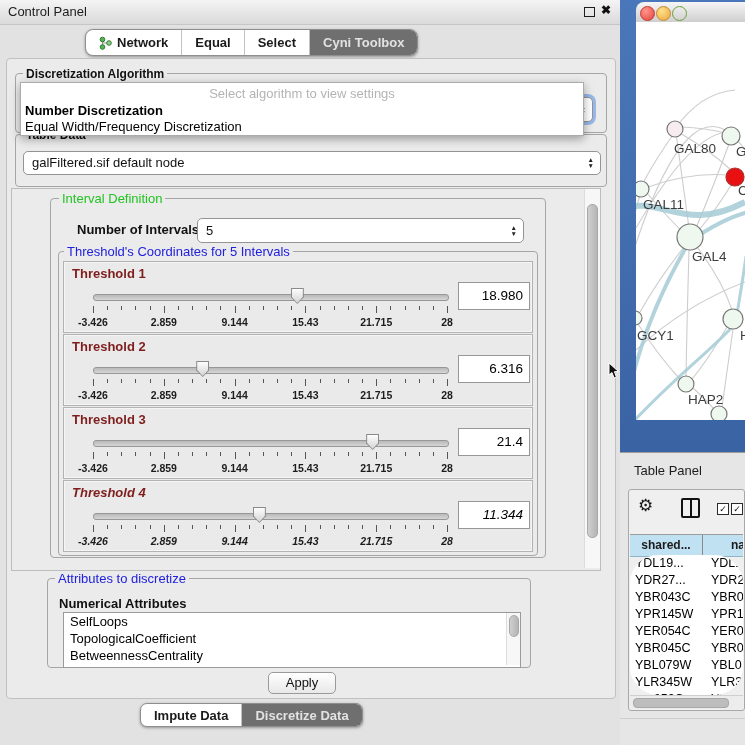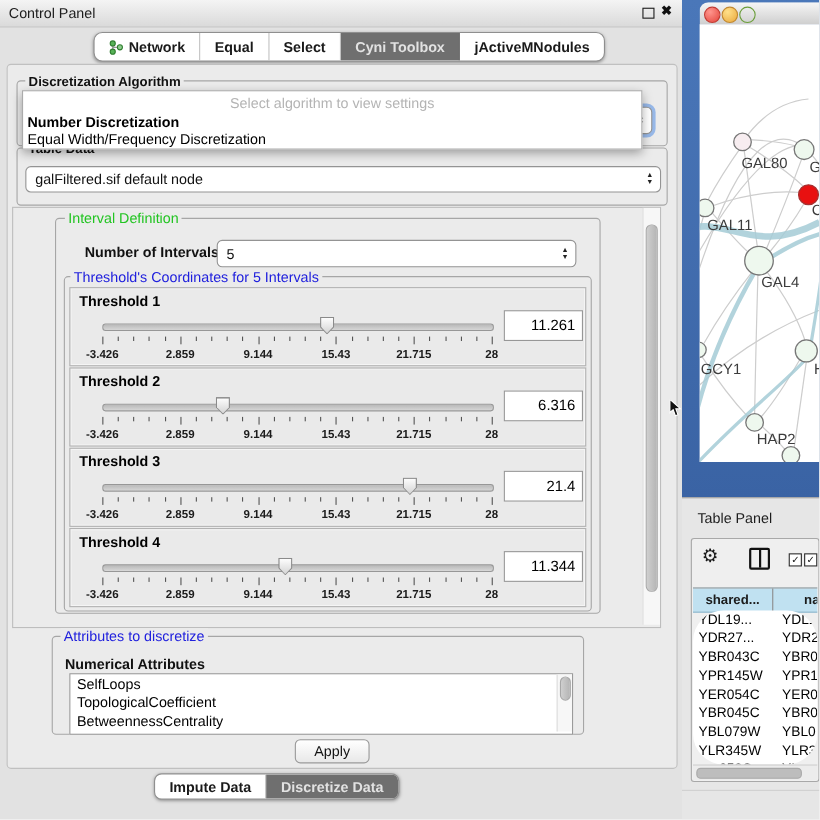--- a/index.html
+++ b/index.html
@@ -47,21 +47,21 @@
   .opt{font-size:13px;line-height:16px;padding:0 4px;color:#000;white-space:nowrap;}
   .opt.hl{font-weight:bold;}
 
   .scrollpane{position:absolute;left:4px;top:129px;width:588px;height:381px;
     border:1px solid #bdbdbd;background:#ebebeb;}
   .vsb-track{position:absolute;background:#f7f7f7;border-left:1px solid #dcdcdc;}
   .vsb-thumb{position:absolute;background:linear-gradient(90deg,#cfcfcf,#b5b5b5);border-radius:5px;border:1px solid #a8a8a8;}
 
   .thr-panel{position:absolute;left:51px;width:468px;height:70px;background:#eaeaea;
     border:1px solid #b2b2b2;box-shadow:inset 0 0 0 1px #f5f5f5;}
-  .thr-title{position:absolute;left:8px;top:4px;font-size:13px;font-weight:bold;color:#000000;}
+  .thr-title{position:absolute;left:8px;top:4px;font-size:13px;font-weight:bold;color:#7f1d1d;}
   .slider{position:absolute;left:29px;top:28px;width:356px;height:40px;}
   .track{position:absolute;left:0;top:4px;width:354px;height:5px;border-radius:3px;
     background:linear-gradient(#b9b9b9,#d6d6d6);border:1px solid #979797;}
   .tick{position:absolute;top:16px;width:1px;height:4px;background:#555;}
   .tick.major{height:7px;}
   .tick-lab{position:absolute;top:26px;width:60px;margin-left:-30px;text-align:center;
     font-size:10.5px;font-weight:600;color:#1c1c1c;}
   .thumb{position:absolute;top:-2px;width:13px;height:16px;background:#8a8a8a;
     clip-path:polygon(0 0,100% 0,100% 58%,50% 100%,0 58%);}
   .thumb-in{position:absolute;left:1px;top:1px;width:11px;height:14px;
@@ -132,23 +132,20 @@
           <span>Network</span>
         </div>
         <div class="tab">
           <span>Equal</span>
         </div>
         <div class="tab">
           <span>Select</span>
         </div>
         <div class="tab sel">
           <span>Cyni Toolbox</span>
-        </div>
-        <div class="tab">
-          <span>jActiveMNodules</span>
         </div>
       </div>
 
     <div class="panel">
 
       <div class="grp" style="left:8px;top:14px;width:590px;height:58px;"></div>
       <div class="grp-label bold" style="left:16px;top:8px;">Discretization Algorithm</div>
       <div class="combo focus-ring" style="left:16px;top:38px;width:560px;height:23px;line-height:23px;">
         <span class="arrows">▲<br>▼</span>
       </div>
@@ -215,21 +212,21 @@
                 <div class="tick-lab" style="left: 0px;">-3.426</div>
                 <div class="tick-lab" style="left: 70.8px;">2.859</div>
                 <div class="tick-lab" style="left: 141.6px;">9.144</div>
                 <div class="tick-lab" style="left: 212.4px;">15.43</div>
                 <div class="tick-lab" style="left: 283.2px;">21.715</div>
                 <div class="tick-lab" style="left: 354px;">28</div>
                 <div class="thumb" style="left: 197.828px;">
                   <div class="thumb-in"></div>
                 </div>
               </div>
-              <div class="val-box">11.261</div>
+              <div class="val-box">18.980</div>
             </div>
             <div class="thr-panel" style="top: 145px;">
               <div class="thr-title">Threshold 2</div>
               <div class="slider">
                 <div class="track"></div>
                 <div class="tick major" style="left: 0px;"></div>
                 <div class="tick" style="left: 14.16px;"></div>
                 <div class="tick" style="left: 28.32px;"></div>
                 <div class="tick" style="left: 42.48px;"></div>
                 <div class="tick" style="left: 56.64px;"></div>
@@ -301,21 +298,21 @@
                 <div class="tick-lab" style="left: 141.6px;">9.144</div>
                 <div class="tick-lab" style="left: 212.4px;">15.43</div>
                 <div class="tick-lab" style="left: 283.2px;">21.715</div>
                 <div class="tick-lab" style="left: 354px;">28</div>
                 <div class="thumb" style="left: 273.154px;">
                   <div class="thumb-in"></div>
                 </div>
               </div>
               <div class="val-box">21.4</div>
             </div>
-            <div class="thr-panel" style="top: 291px;">
+            <div class="thr-panel" style="top: 291px; font-style: italic;">
               <div class="thr-title">Threshold 4</div>
               <div class="slider">
                 <div class="track"></div>
                 <div class="tick major" style="left: 0px;"></div>
                 <div class="tick" style="left: 14.16px;"></div>
                 <div class="tick" style="left: 28.32px;"></div>
                 <div class="tick" style="left: 42.48px;"></div>
                 <div class="tick" style="left: 56.64px;"></div>
                 <div class="tick major" style="left: 70.8px;"></div>
                 <div class="tick" style="left: 84.96px;"></div>

